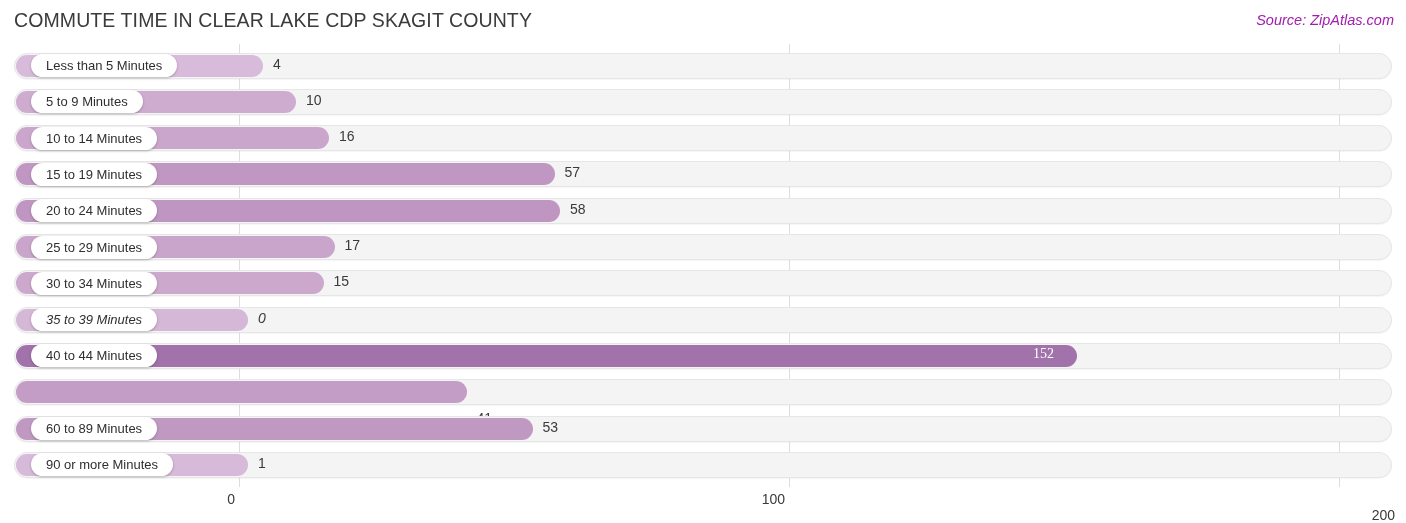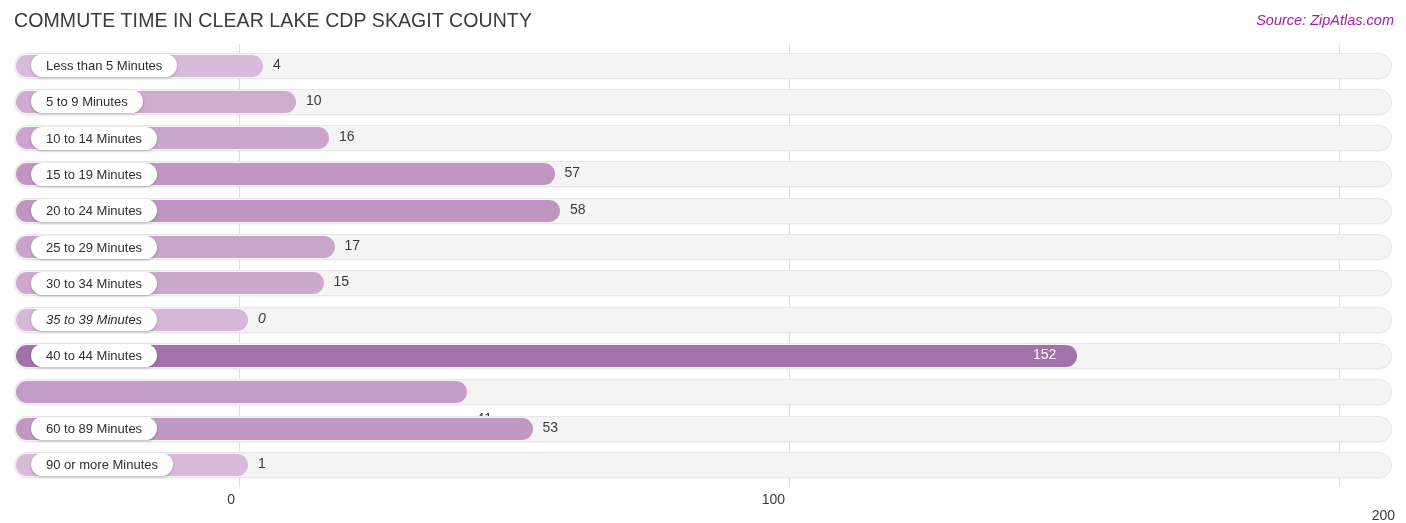--- a/index.html
+++ b/index.html
@@ -117,20 +117,21 @@
     line-height: 1;
     white-space: nowrap;
   }
   .value-in {
     position: absolute;
     top: 6px;
     font-size: 14px;
     color: #ffffff;
     line-height: 1;
     white-space: nowrap;
+    font-family: Liberation Serif, serif;
   }
 
   
   #axis {
     position: absolute;
     left: 0;
     top: 487px;
     width: 1406px;
     height: 36px;
   }

